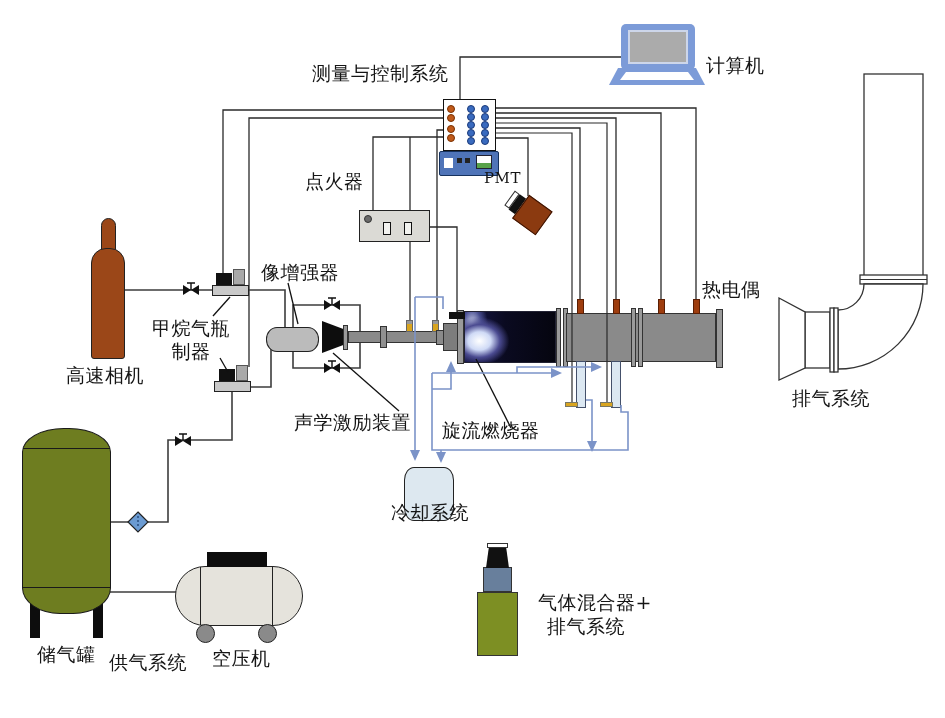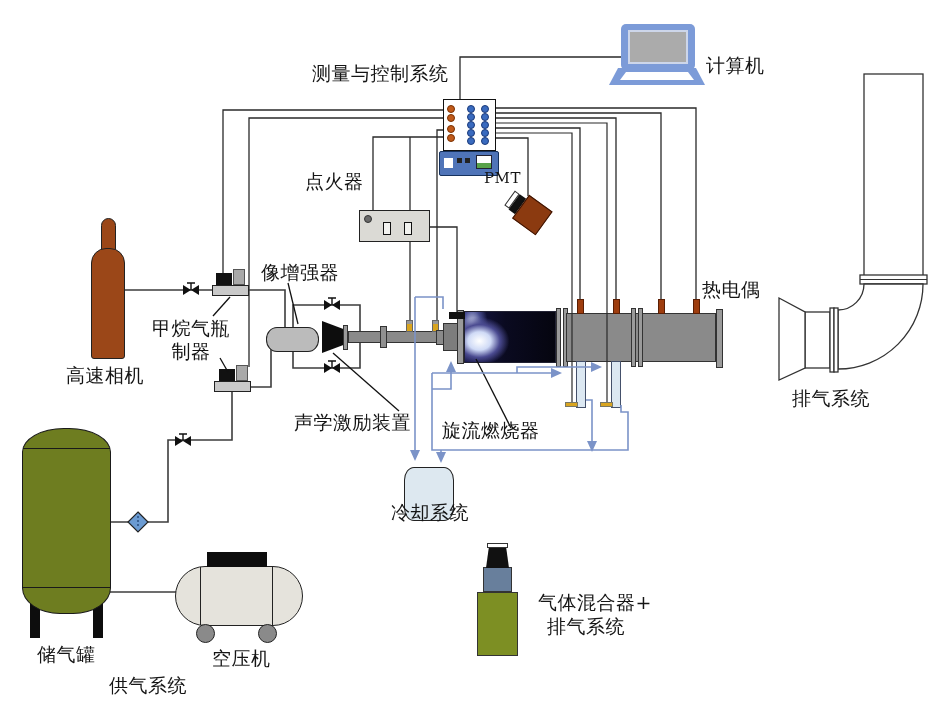--- a/index.html
+++ b/index.html
@@ -278,17 +278,17 @@
   <div class="lbl" style="left:261px;top:260px;">像增强器</div>
   <div class="lbl" style="left:142px;top:316px;width:98px;text-align:center;">甲烷气瓶</div>
   <div class="lbl" style="left:142px;top:339px;width:98px;text-align:center;">制器</div>
   <div class="lbl" style="left:66px;top:363px;">高速相机</div>
   <div class="lbl" style="left:294px;top:410px;">声学激励装置</div>
   <div class="lbl" style="left:442px;top:418px;">旋流燃烧器</div>
   <div class="lbl" style="left:792px;top:386px;font-family:Liberation Mono, monospace;">排气系统</div>
   <div class="lbl" style="left:391px;top:500px;">冷却系统</div>
   <div class="lbl" style="left:37px;top:642px;">储气罐</div>
   <div class="lbl" style="left:212px;top:646px;">空压机</div>
-  <div class="lbl" style="left:109px;top:673px;">供气系统</div>
+  <div class="lbl" style="left:109px;top:650px;">供气系统</div>
   <div class="lbl" style="left:538px;top:590px;width:96px;text-align:center;">气体混合器+</div>
   <div class="lbl" style="left:538px;top:614px;width:96px;text-align:center;">排气系统</div>
 
 </div>
 
 </body></html>

